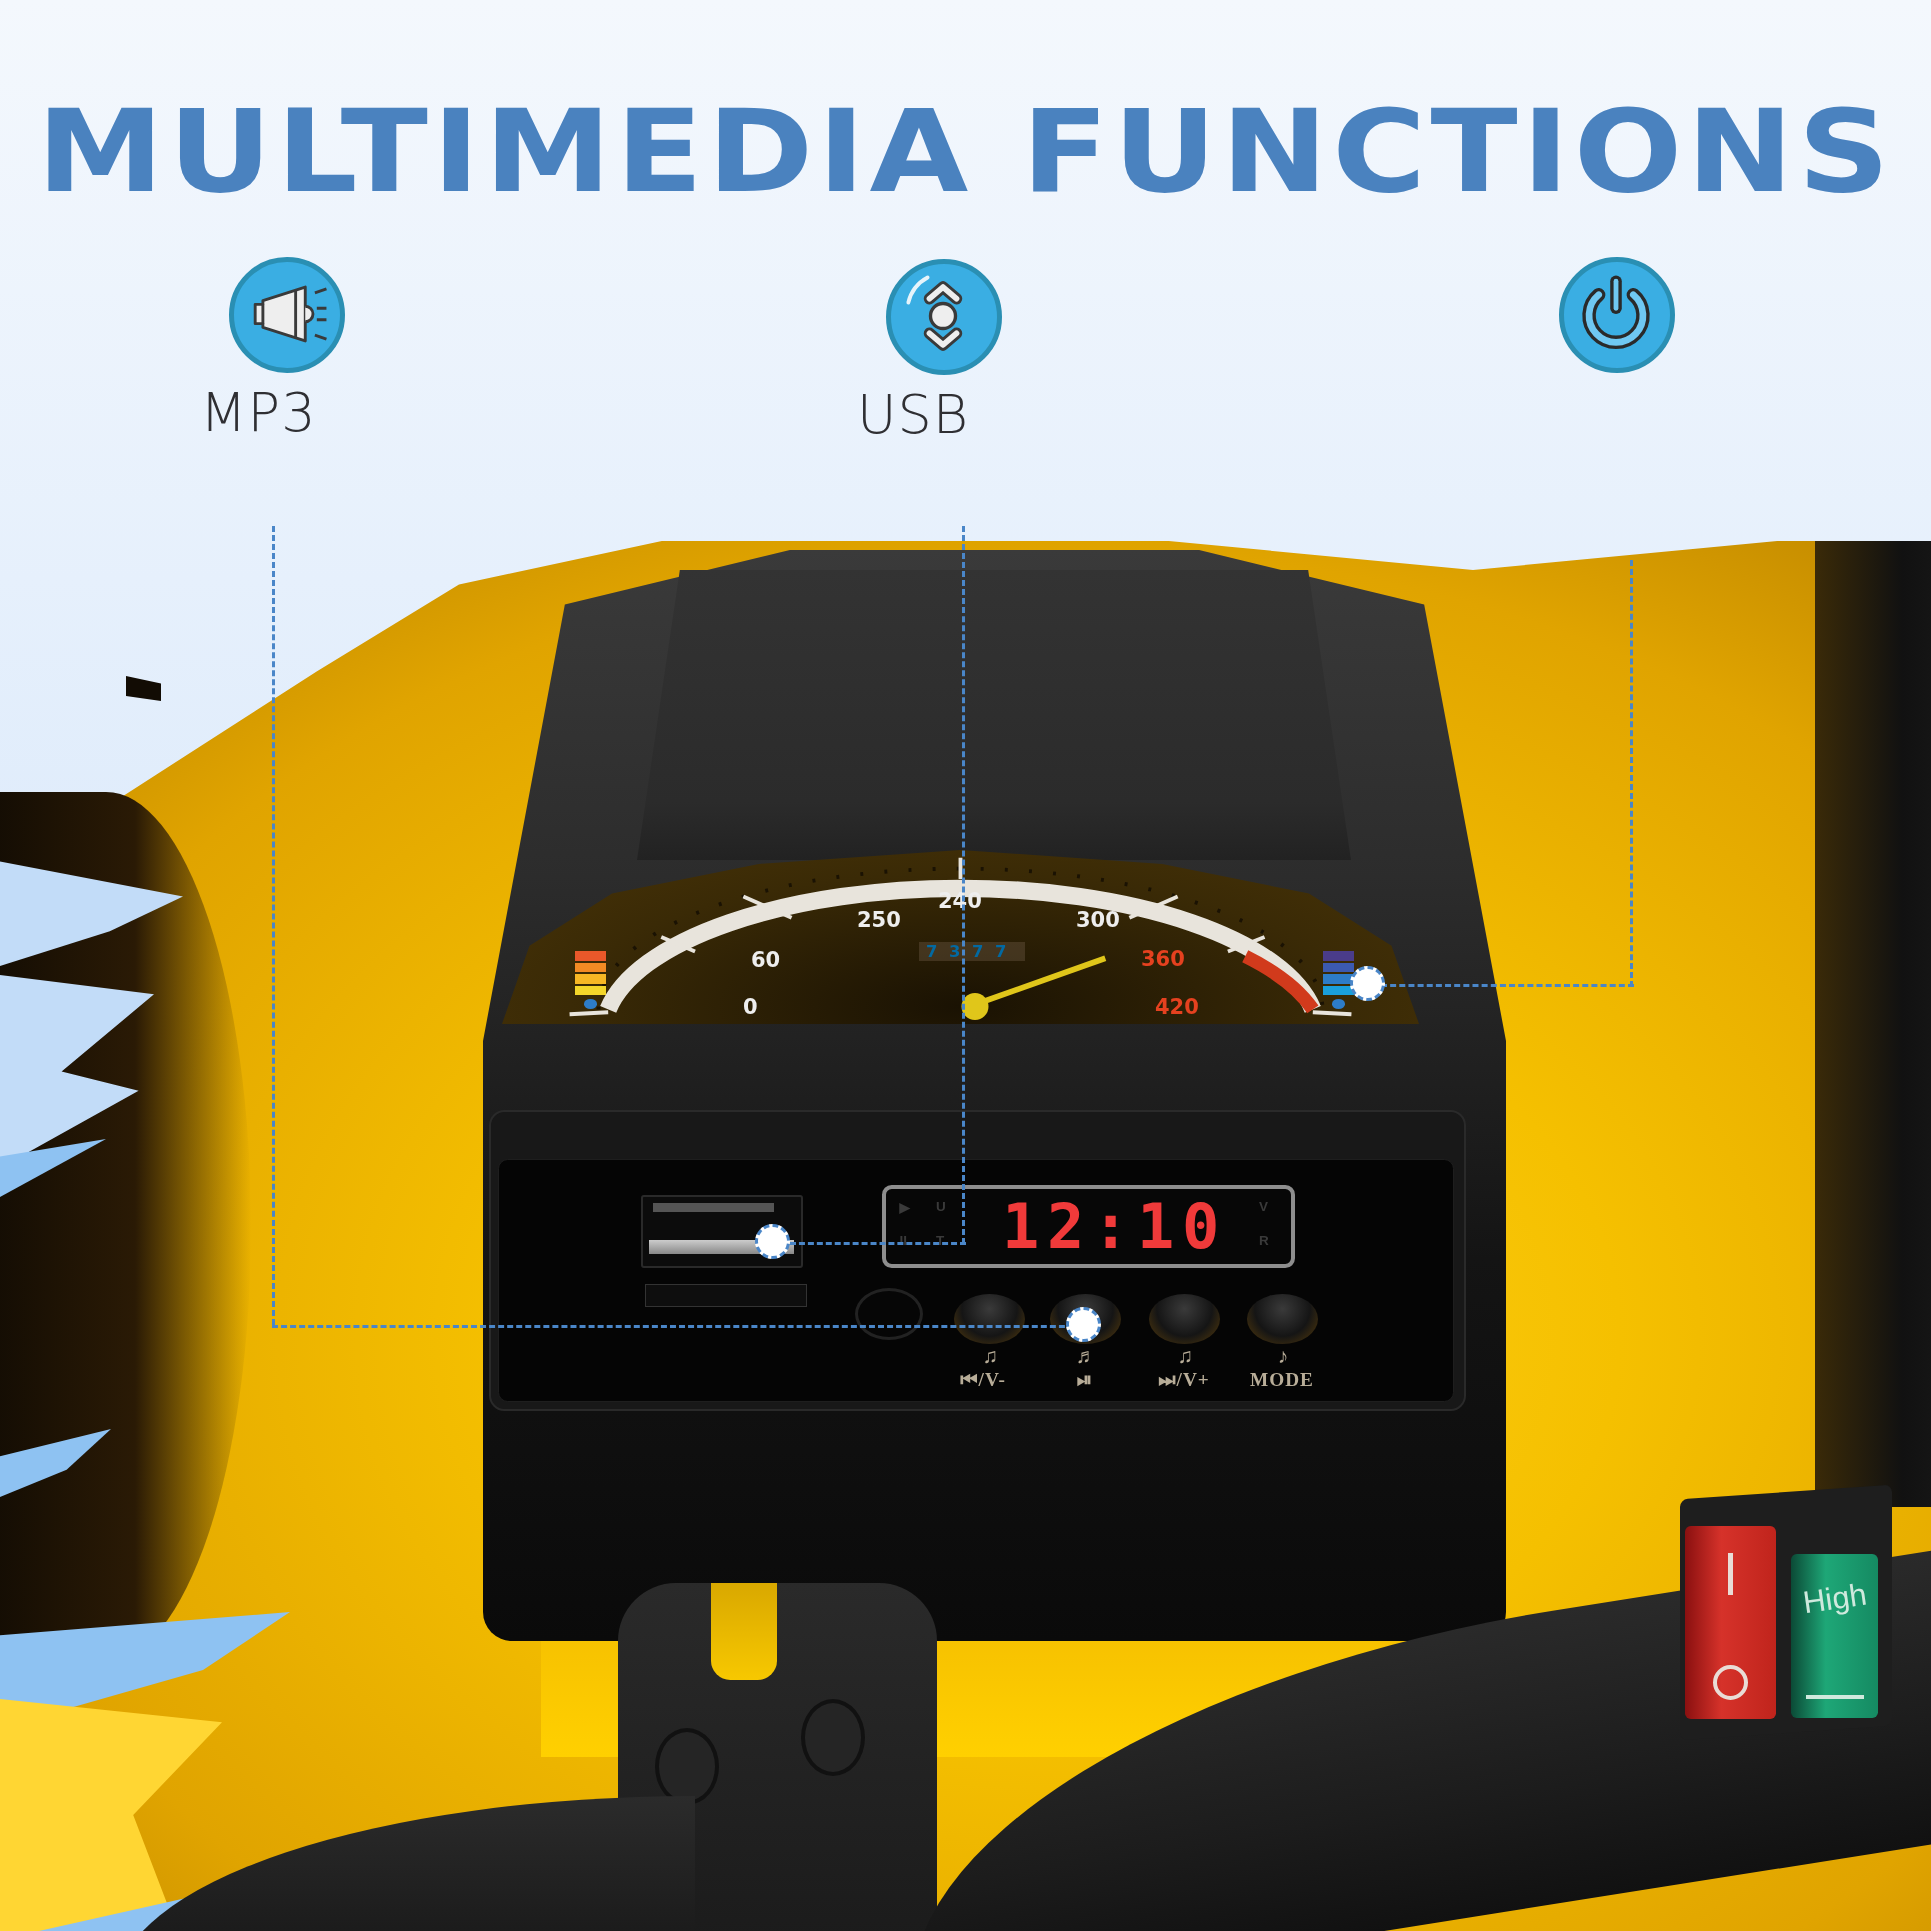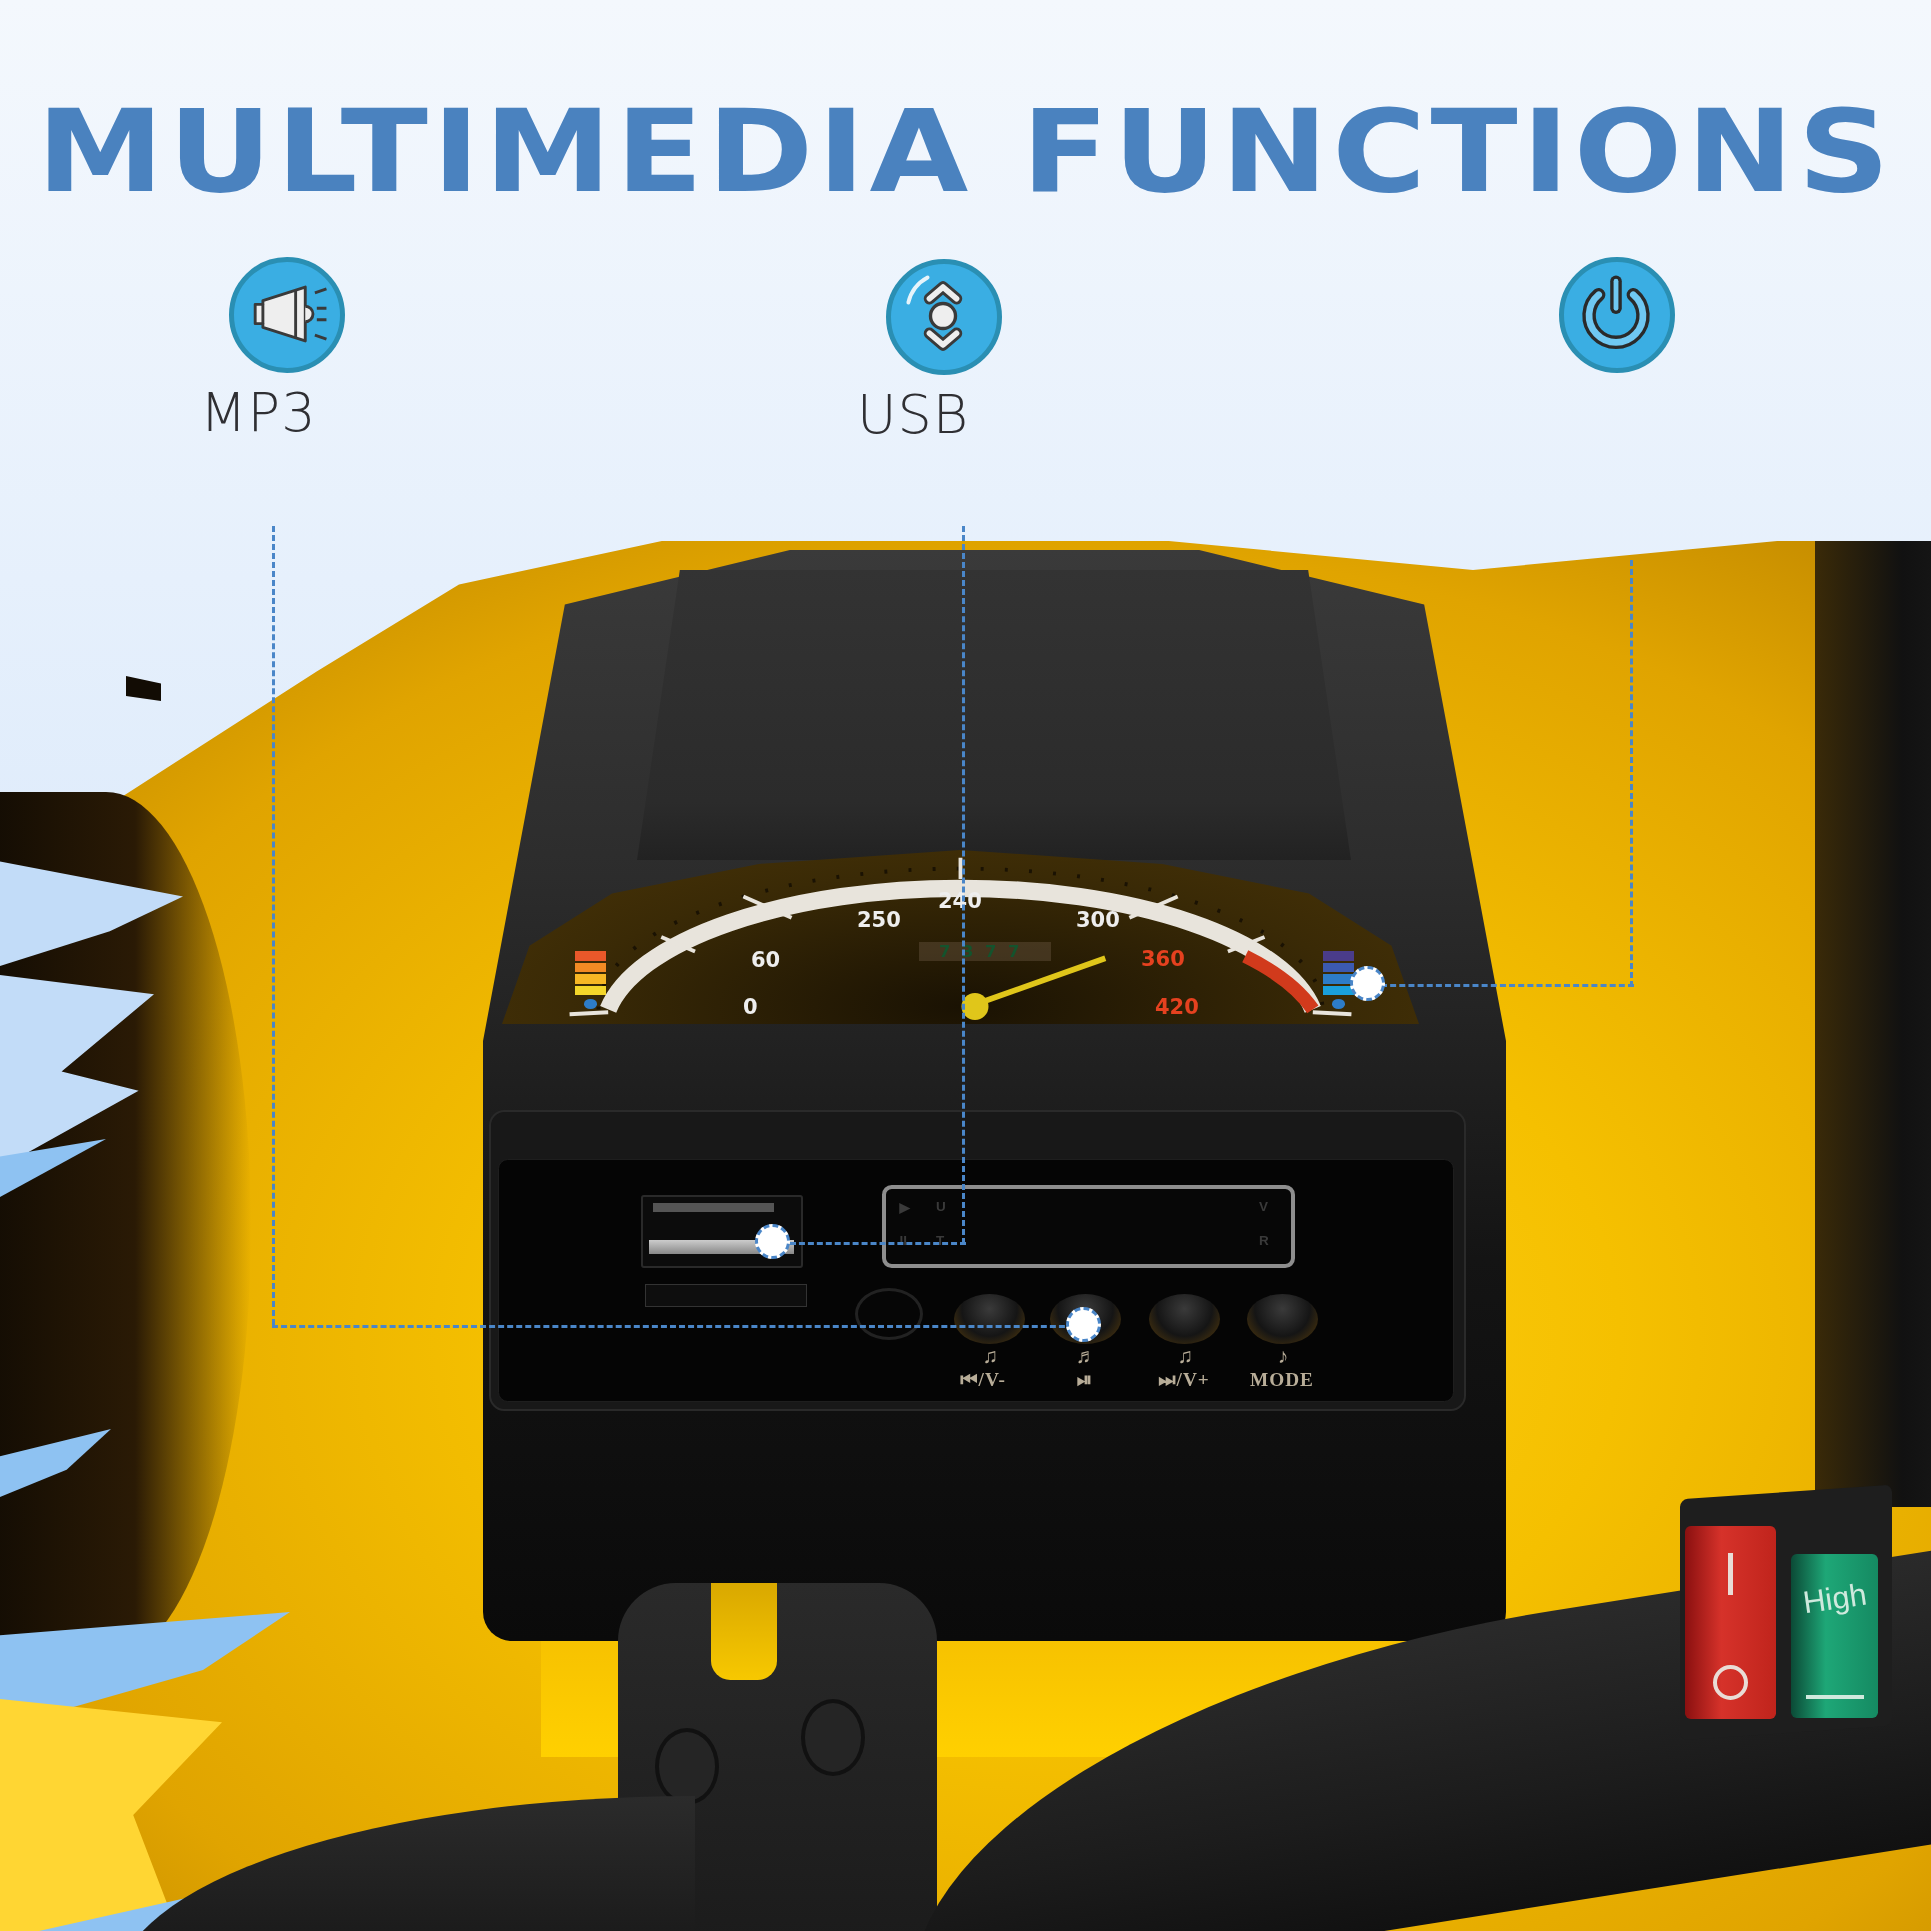--- a/index.html
+++ b/index.html
@@ -66,22 +66,22 @@
     background: radial-gradient(ellipse at 50% 90%, #1a1203 0%, #3a2a06 60%, #4a3508 100%);
     clip-path: polygon(0% 100%, 3% 55%, 12% 25%, 28% 8%, 50% 0%, 72% 8%, 88% 25%, 97% 55%, 100% 100%);
   }
   .gauge-label {
     position: absolute; font-family: "DejaVu Sans", sans-serif; font-weight: 700;
     font-size: 21px; color: #eee;
   }
   .gauge-label.red { color: #e5411f; }
   .odometer {
     position: absolute; left: 919px; top: 942px; font-family: "DejaVu Sans", sans-serif;
-    font-size: 16.4px; color: #14532d; letter-spacing: 11.6px; font-weight: 700;
-    background: rgba(120,100,80,0.35); padding: 0 20px;
+    font-size: 16.4px; color: #0369a1; letter-spacing: 11.6px; font-weight: 700;
+    background: rgba(120,100,80,0.35); padding: 0 7px;
   }
   .bars { position: absolute; width: 31px; }
   .bars div { height: 9.7px; margin-bottom: 1.9px; }
   .bars .dot { width: 13.5px; height: 9.7px; border-radius: 50%; margin: 3.9px auto 0; }
 
   
   .media-frame {
     position: absolute; left: 489px; top: 1110px; width: 977px; height: 301px;
     background: #181818; border-radius: 15.4px; border: 2.9px solid #2a2a2a;
   }
@@ -245,20 +245,21 @@
     <div class="tongue"></div>
   </div>
   <div class="sd-slot"></div>
   <div class="aux-jack"></div>
 
   <div class="lcd">
     <span class="lcd-side" style="left:13.5px;top:9.7px">▶</span>
     <span class="lcd-side" style="left:50px;top:9.7px">U</span>
     <span class="lcd-side" style="left:13.5px;top:44px">II</span>
     <span class="lcd-side" style="left:50px;top:44px">T</span>
+    <span class="lcd-text">12:10</span>
     <span class="lcd-side" style="left:373px;top:9.7px">V</span>
     <span class="lcd-side" style="left:373px;top:44px">R</span>
   </div>
 
   <div class="btn-round" style="left:954px;top:1294px"></div>
   <div class="btn-round" style="left:1050px;top:1294px"></div>
   <div class="btn-round" style="left:1149px;top:1294px"></div>
   <div class="btn-round" style="left:1247px;top:1294px"></div>
 
   <span class="btn-note" style="left:932px;top:1344px">♫</span>

